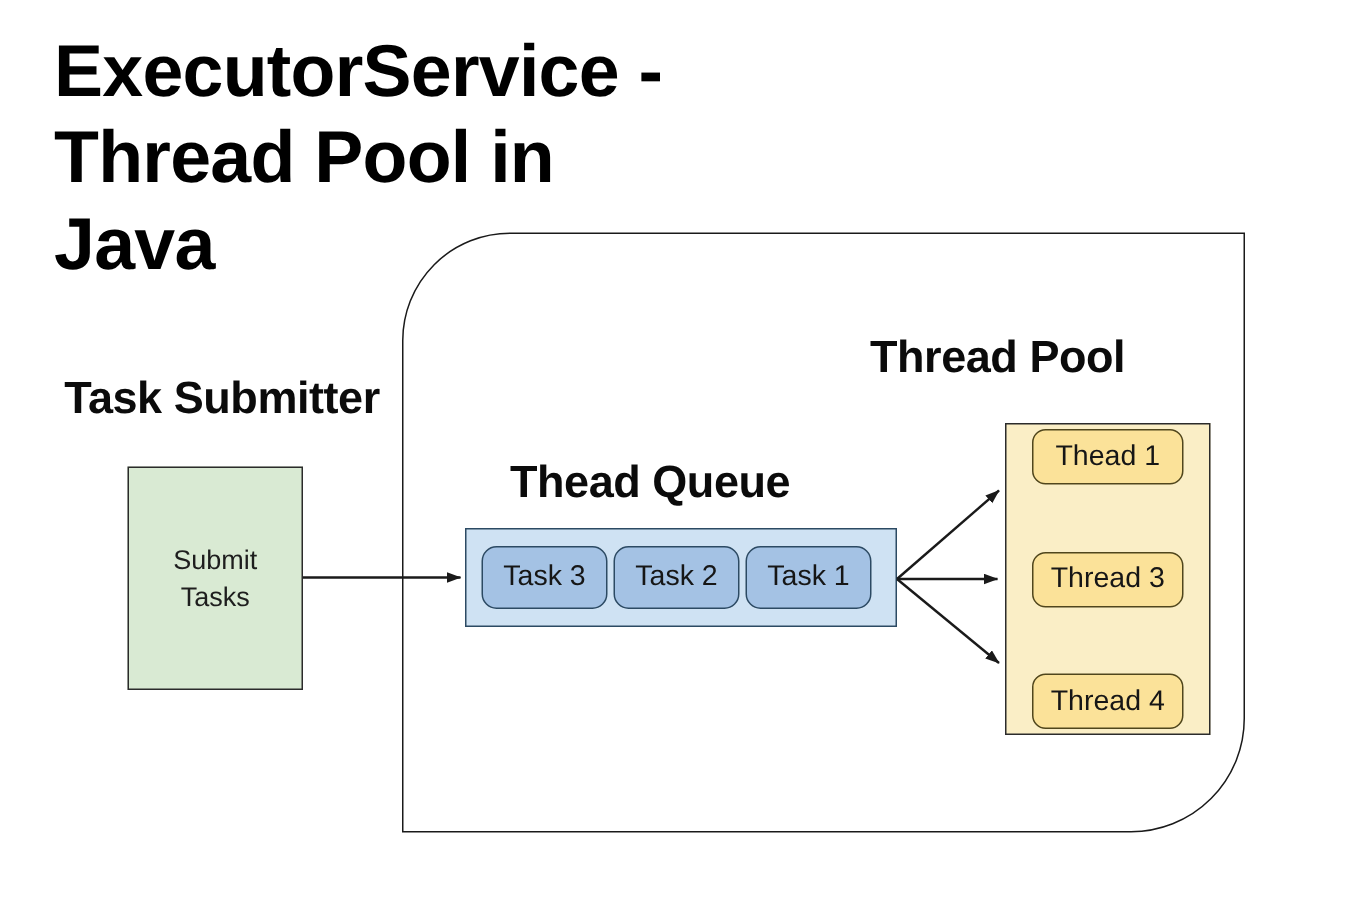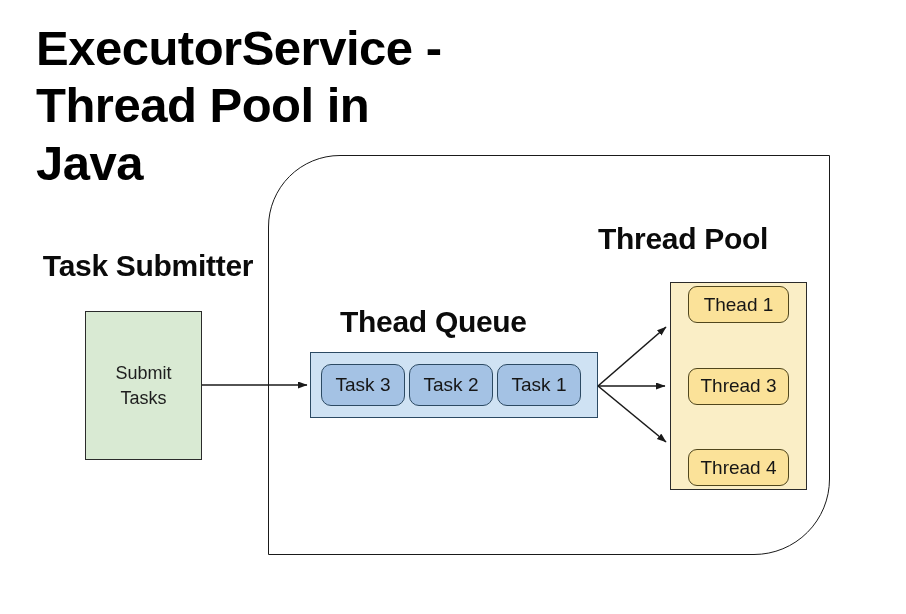--- a/index.html
+++ b/index.html
@@ -53,21 +53,21 @@
     left: 24px;
     top: 249px;
     width: 248px;
     text-align: center;
   }
   .queue-label {
     left: 340px;
     top: 305px;
   }
   .pool-label {
-    left: 598px;
+    left: 580px;
     top: 222px;
   }
 
   .submit-box {
     left: 85px;
     top: 311px;
     width: 117px;
     height: 149px;
     background: var(--submitter-fill, #d9ead3);
     border: 1px solid #2b2b2b;

